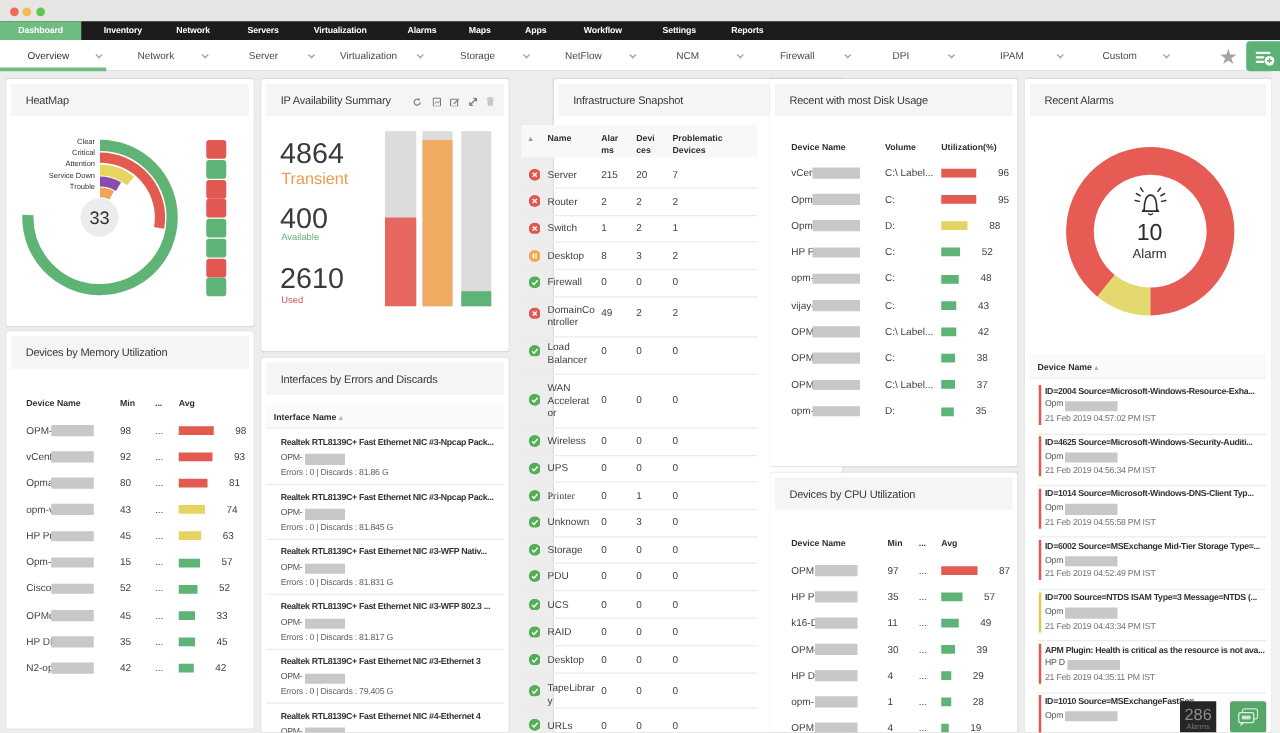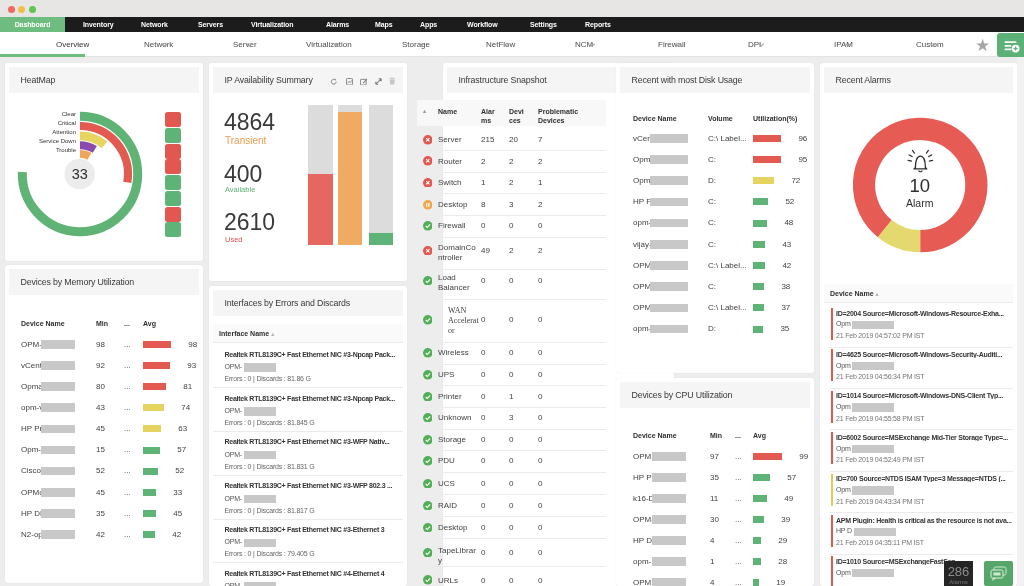--- a/index.html
+++ b/index.html
@@ -5,21 +5,21 @@
 * { margin:0; padding:0; box-sizing:border-box; }
 html,body { width:1024px; height:586px; overflow:hidden; }
 body { font-family:"Liberation Sans", sans-serif; background:#eeedee; position:relative; }
 .abs { position:absolute; }
 #macbar { position:absolute; left:0; top:0; width:1024px; height:17px; background:#e7e6e5; }
 .dot { position:absolute; top:5.5px; width:7px; height:7px; border-radius:50%; }
 #navbar { position:absolute; left:0; top:17px; width:1024px; height:15px; background:#1c1c1c; }
 .navtab { position:absolute; top:0; height:15px; line-height:15px; color:#fff; font-size:7px; font-weight:bold; letter-spacing:-0.1px; }
 #dashtab { position:absolute; left:0; top:0; width:65px; height:15px; background:#6ebc80; color:#fff; font-size:7px; font-weight:bold; text-align:center; line-height:15px; letter-spacing:-0.1px; }
 #subnav { position:absolute; left:0; top:32px; width:1024px; height:25px; background:#ffffff; border-bottom:1px solid #e4e4e4; }
-.subitem { position:absolute; top:0; height:25px; line-height:25px; font-size:8px; color:#4a4a4a;margin-left:34px; }
+.subitem { position:absolute; top:0; height:25px; line-height:25px; font-size:8px; color:#4a4a4a; }
 .caret { position:absolute; width:4.4px; height:4.4px; border-right:1px solid #a2a2a2; border-bottom:1px solid #a2a2a2; transform:rotate(45deg); top:10px; }
 #ovline { position:absolute; left:0; top:54px; width:85px; height:3px; background:#6ebc80; }
 #star { position:absolute; left:975px; top:35px; font-size:17px; color:#a5a5a5; }
 #addbtn { position:absolute; left:997px; top:33px; width:27px; height:24px; background:#5cb176; border-radius:3px 0 0 3px; }
 .panel { position:absolute; background:#fff; border-radius:2px; box-shadow:0 0 1px rgba(0,0,0,0.14); }
 .phead { position:absolute; left:4px; right:4px; top:4px; height:26px; background:#f5f5f5; }
 .ptitle { position:absolute; left:11.5px; top:7.5px; font-size:8.8px; font-weight:normal; letter-spacing:-0.15px; color:#383838; white-space:nowrap; }
 .redact { position:absolute; background:#c8c8c8; }
 .bar { position:absolute; height:7px; }
 .bar.red { background:#e25a50; }
@@ -181,21 +181,21 @@
 <div class="tcell" style="left:96px; top:529.7px;">42</div>
 <div class="tcell" style="left:124px; top:529.7px;">...</div>
 <div class="bar grn" style="left:143px; top:530.9px; width:12px;"></div>
 <div class="tcell" style="left:172.2px; top:529.7px;">42</div>
 <div class="panel" style="left:209px; top:63px; width:198px; height:218px;">
   <div class="phead">
       <div class="ptitle">IP Availability Summary</div>
     </div>
 </div>
 <div style="position:absolute; left:224px; top:109px; font-size:23px; color:#3a3a3a;">4864</div>
-<div style="position:absolute; left:225px; top:134.5px; font-size:10px; color:#ef9c50;">Transient</div>
+<div style="position:absolute; left:225px; top:134.5px; font-size:13px; color:#ef9c50;">Transient</div>
 <div style="position:absolute; left:224px; top:160.5px; font-size:23px; color:#3a3a3a;">400</div>
 <div style="position:absolute; left:225px; top:184.5px; font-size:7.5px; color:#5eb377;">Available</div>
 <div style="position:absolute; left:224px; top:209px; font-size:23px; color:#3a3a3a;">2610</div>
 <div style="position:absolute; left:225px; top:235px; font-size:7.5px; color:#d9534f;">Used</div>
 <div style="position:absolute; left:308px; top:105px; width:25px; height:140px; background:#dcdcdc;"></div>
 <div style="position:absolute; left:308px; top:174px; width:25px; height:71px; background:#e66760;"></div>
 <div style="position:absolute; left:338px; top:105px; width:24px; height:140px; background:#dcdcdc;"></div>
 <div style="position:absolute; left:338px; top:112px; width:24px; height:133px; background:#efab62;"></div>
 <div style="position:absolute; left:369px; top:105px; width:24px; height:140px; background:#dcdcdc;"></div>
 <div style="position:absolute; left:369px; top:233px; width:24px; height:12px; background:#5eb377;"></div>
@@ -320,21 +320,21 @@
     <path d="M2.8 5.2 L4.4 6.8 L7.4 3.4" stroke="#fff" stroke-width="1.2" fill="none"></path>
   </svg>
 <div class="tcell" style="left:438px; top:273.3px; line-height:10px;">Load<br>Balancer</div>
 <div class="tcell" style="left:481px; top:275.8px;">0</div>
 <div class="tcell" style="left:509px; top:275.8px;">0</div>
 <div class="tcell" style="left:538px; top:275.8px;">0</div>
 <svg style="position:absolute; left:422.7px; top:315.2px;" width="9.6" height="9.6" viewBox="0 0 10 10">
     <circle cx="5" cy="5" r="5" fill="#53af57"></circle>
     <path d="M2.8 5.2 L4.4 6.8 L7.4 3.4" stroke="#fff" stroke-width="1.2" fill="none"></path>
   </svg>
-<div class="tcell" style="left:448px; top:306.4px; line-height:10px;font-family:Liberation Serif, serif;">WAN<br>Accelerat<br>or</div>
+<div class="tcell" style="left:438px; top:306.4px; line-height:10px;">WAN<br>Accelerat<br>or</div>
 <div class="tcell" style="left:481px; top:315.3px;">0</div>
 <div class="tcell" style="left:509px; top:315.3px;">0</div>
 <div class="tcell" style="left:538px; top:315.3px;">0</div>
 <svg style="position:absolute; left:422.7px; top:348.2px;" width="9.6" height="9.6" viewBox="0 0 10 10">
     <circle cx="5" cy="5" r="5" fill="#53af57"></circle>
     <path d="M2.8 5.2 L4.4 6.8 L7.4 3.4" stroke="#fff" stroke-width="1.2" fill="none"></path>
   </svg>
 <div class="tcell" style="left:438px; top:348.3px; line-height:10px;">Wireless</div>
 <div class="tcell" style="left:481px; top:348.3px;">0</div>
 <div class="tcell" style="left:509px; top:348.3px;">0</div>
@@ -344,21 +344,21 @@
     <path d="M2.8 5.2 L4.4 6.8 L7.4 3.4" stroke="#fff" stroke-width="1.2" fill="none"></path>
   </svg>
 <div class="tcell" style="left:438px; top:370.3px; line-height:10px;">UPS</div>
 <div class="tcell" style="left:481px; top:370.3px;">0</div>
 <div class="tcell" style="left:509px; top:370.3px;">0</div>
 <div class="tcell" style="left:538px; top:370.3px;">0</div>
 <svg style="position:absolute; left:422.7px; top:391.59999999999997px;" width="9.6" height="9.6" viewBox="0 0 10 10">
     <circle cx="5" cy="5" r="5" fill="#53af57"></circle>
     <path d="M2.8 5.2 L4.4 6.8 L7.4 3.4" stroke="#fff" stroke-width="1.2" fill="none"></path>
   </svg>
-<div class="tcell" style="left:438px; top:391.7px; line-height:10px;">Printer</div>
+<div class="tcell" style="left:438px; top:391.7px; line-height:10px;font-family:Liberation Serif, serif;">Printer</div>
 <div class="tcell" style="left:481px; top:391.7px;">0</div>
 <div class="tcell" style="left:509px; top:391.7px;">1</div>
 <div class="tcell" style="left:538px; top:391.7px;">0</div>
 <svg style="position:absolute; left:422.7px; top:412.5px;" width="9.6" height="9.6" viewBox="0 0 10 10">
     <circle cx="5" cy="5" r="5" fill="#53af57"></circle>
     <path d="M2.8 5.2 L4.4 6.8 L7.4 3.4" stroke="#fff" stroke-width="1.2" fill="none"></path>
   </svg>
 <div class="tcell" style="left:438px; top:412.6px; line-height:10px;">Unknown</div>
 <div class="tcell" style="left:481px; top:412.6px;">0</div>
 <div class="tcell" style="left:509px; top:412.6px;">3</div>
@@ -452,21 +452,21 @@
 <div class="tcell" style="left:798.4px; top:133.6px;">96</div>
 <div class="tcell" style="left:633px; top:154.8px;">Opm</div>
 <div class="redact" style="left:650px; top:155.1px; width:38px; height:8.8px;"></div>
 <div class="tcell" style="left:708px; top:154.8px;">C:</div>
 <div class="bar red" style="left:753px; top:156.0px; width:28px;"></div>
 <div class="tcell" style="left:798.4px; top:154.8px;">95</div>
 <div class="tcell" style="left:633px; top:176.0px;">Opm-</div>
 <div class="redact" style="left:650px; top:176.3px; width:38px; height:8.8px;"></div>
 <div class="tcell" style="left:708px; top:176.0px;">D:</div>
 <div class="bar yel" style="left:753px; top:177.2px; width:21px;"></div>
-<div class="tcell" style="left:791.4px; top:176.0px;">72</div>
+<div class="tcell" style="left:791.4px; top:176.0px;">88</div>
 <div class="tcell" style="left:633px; top:197.2px;">HP P</div>
 <div class="redact" style="left:650px; top:197.5px; width:38px; height:8.8px;"></div>
 <div class="tcell" style="left:708px; top:197.2px;">C:</div>
 <div class="bar grn" style="left:753px; top:198.4px; width:15px;"></div>
 <div class="tcell" style="left:785.4px; top:197.2px;">52</div>
 <div class="tcell" style="left:633px; top:218.4px;">opm-</div>
 <div class="redact" style="left:650px; top:218.7px; width:38px; height:8.8px;"></div>
 <div class="tcell" style="left:708px; top:218.4px;">C:</div>
 <div class="bar grn" style="left:753px; top:219.6px; width:14px;"></div>
 <div class="tcell" style="left:784.4px; top:218.4px;">48</div>
@@ -502,21 +502,21 @@
 </div>
 <div class="thead" style="left:633px; top:431.7px;">Device Name</div>
 <div class="thead" style="left:710px; top:431.7px;">Min</div>
 <div class="thead" style="left:735px; top:431.7px;">...</div>
 <div class="thead" style="left:753px; top:431.7px;">Avg</div>
 <div class="tcell" style="left:633px; top:452.1px;">OPM</div>
 <div class="redact" style="left:652px; top:452.4px; width:34px; height:8.8px;"></div>
 <div class="tcell" style="left:710px; top:452.1px;">97</div>
 <div class="tcell" style="left:735px; top:452.1px;">...</div>
 <div class="bar red" style="left:753px; top:453.3px; width:29px;"></div>
-<div class="tcell" style="left:799.2px; top:452.1px;">99</div>
+<div class="tcell" style="left:799.2px; top:452.1px;">87</div>
 <div class="tcell" style="left:633px; top:473.0px;">HP Pr</div>
 <div class="redact" style="left:652px; top:473.3px; width:34px; height:8.8px;"></div>
 <div class="tcell" style="left:710px; top:473.0px;">35</div>
 <div class="tcell" style="left:735px; top:473.0px;">...</div>
 <div class="bar grn" style="left:753px; top:474.2px; width:17px;"></div>
 <div class="tcell" style="left:787.2px; top:473.0px;">57</div>
 <div class="tcell" style="left:633px; top:493.9px;">k16-D</div>
 <div class="redact" style="left:652px; top:494.2px; width:34px; height:8.8px;"></div>
 <div class="tcell" style="left:710px; top:493.9px;">11</div>
 <div class="tcell" style="left:735px; top:493.9px;">...</div>

